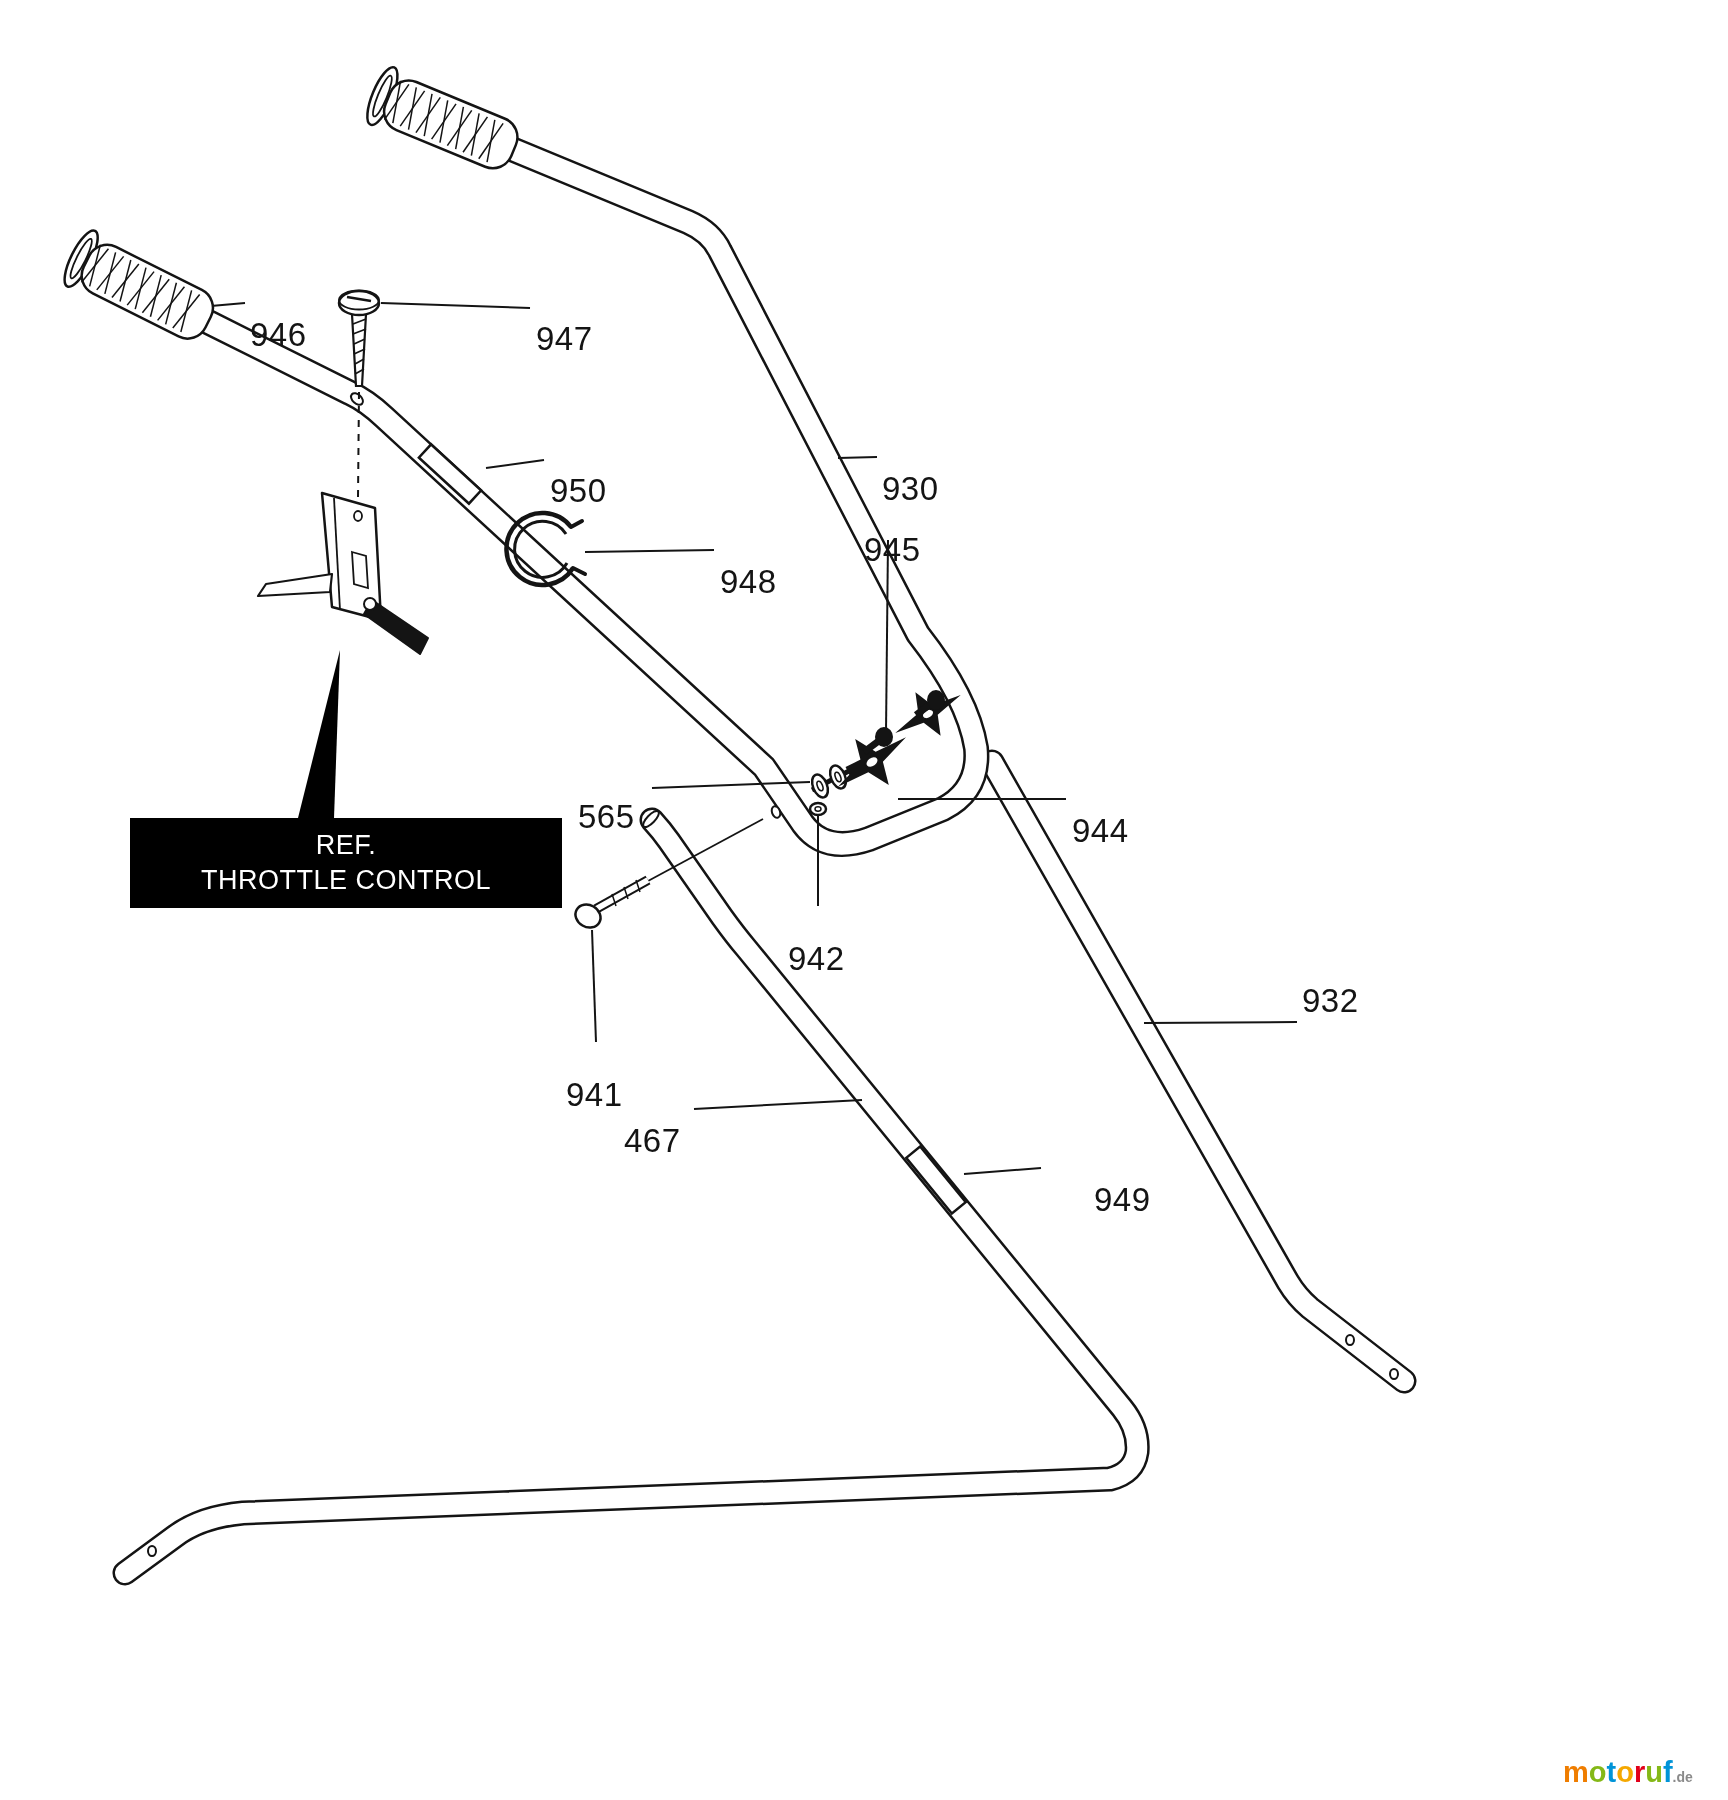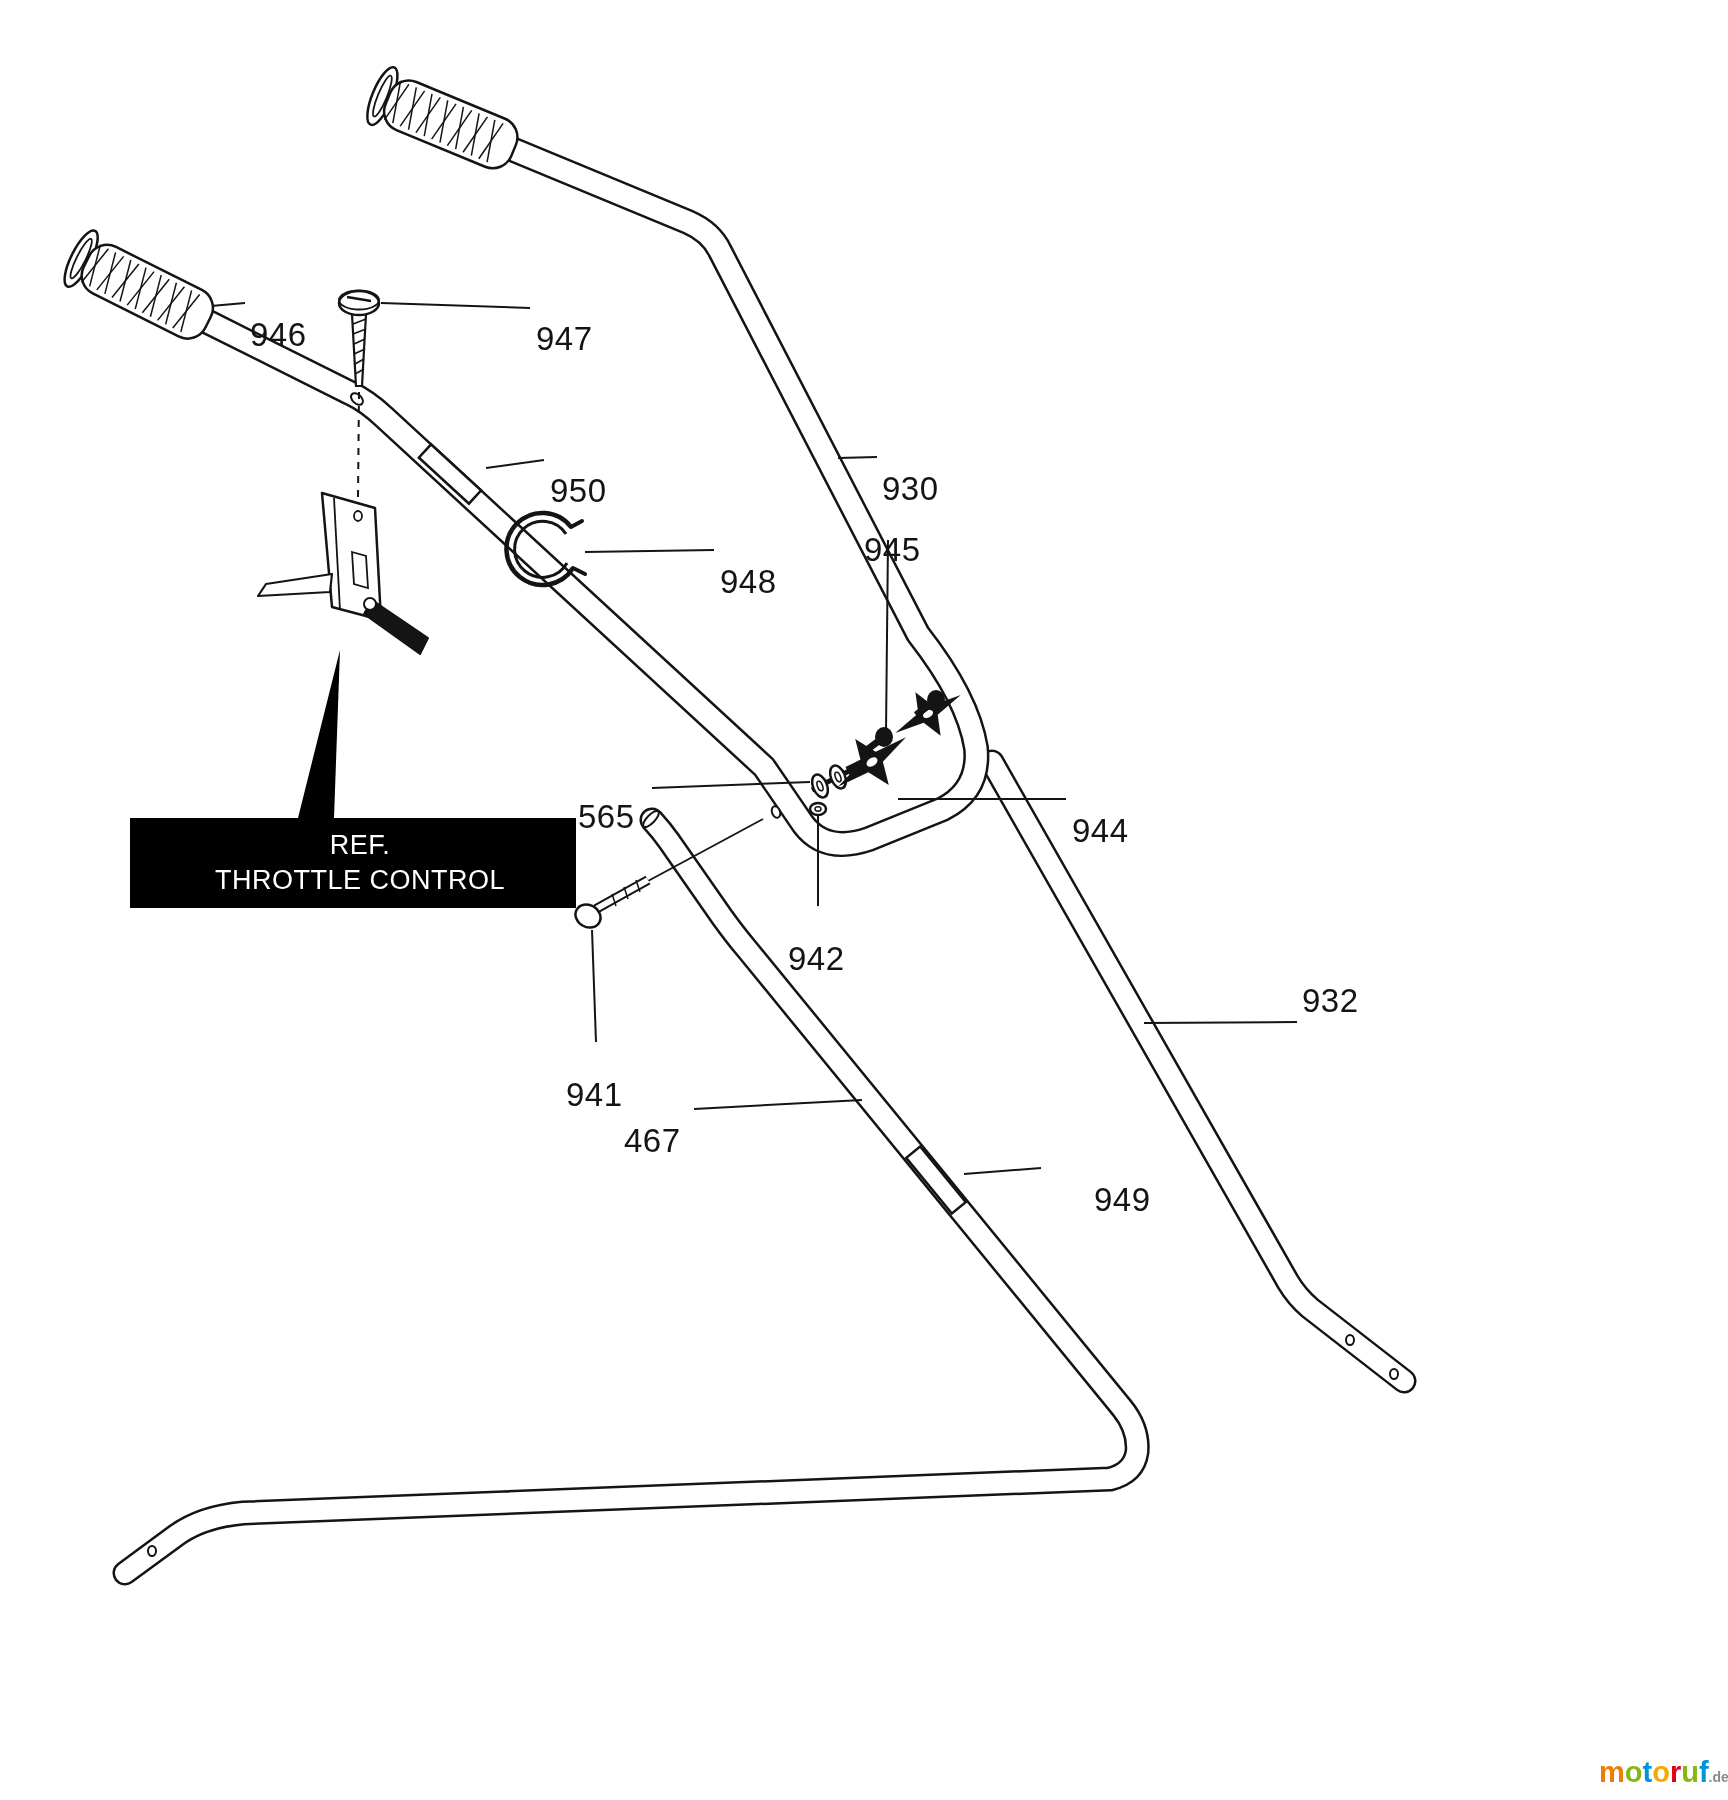--- a/index.html
+++ b/index.html
@@ -8,24 +8,24 @@
     font-family:"Liberation Sans", sans-serif;
   }
   .stage{position:absolute;left:0;top:0;width:1728px;height:1800px;}
   svg{position:absolute;left:0;top:0;}
   .part-label{
     position:absolute;font-size:33px;color:#141414;white-space:nowrap;letter-spacing:.5px;margin-top:28px;
   }
   .ref-box{
     position:absolute;left:130px;top:818px;width:432px;height:90px;background:#000;
     color:#fff;display:flex;flex-direction:column;align-items:center;justify-content:center;
-    font-size:27px;line-height:1.3;letter-spacing:.5px;padding-left:14px;
+    font-size:27px;line-height:1.3;letter-spacing:.5px;
   }
   .logo{
-    position:absolute;left:1563px;top:1756px;font-size:29px;font-weight:bold;white-space:nowrap;margin-left:36px;
+    position:absolute;left:1563px;top:1756px;font-size:29px;font-weight:bold;white-space:nowrap;
   }
   .logo .suffix{font-size:14px;color:#8a8a8a;}
 </style>
 </head>
 <body>
 
 <div class="stage">
 
 <svg width="1728" height="1800" viewBox="0 0 1728 1800">
   <defs>

